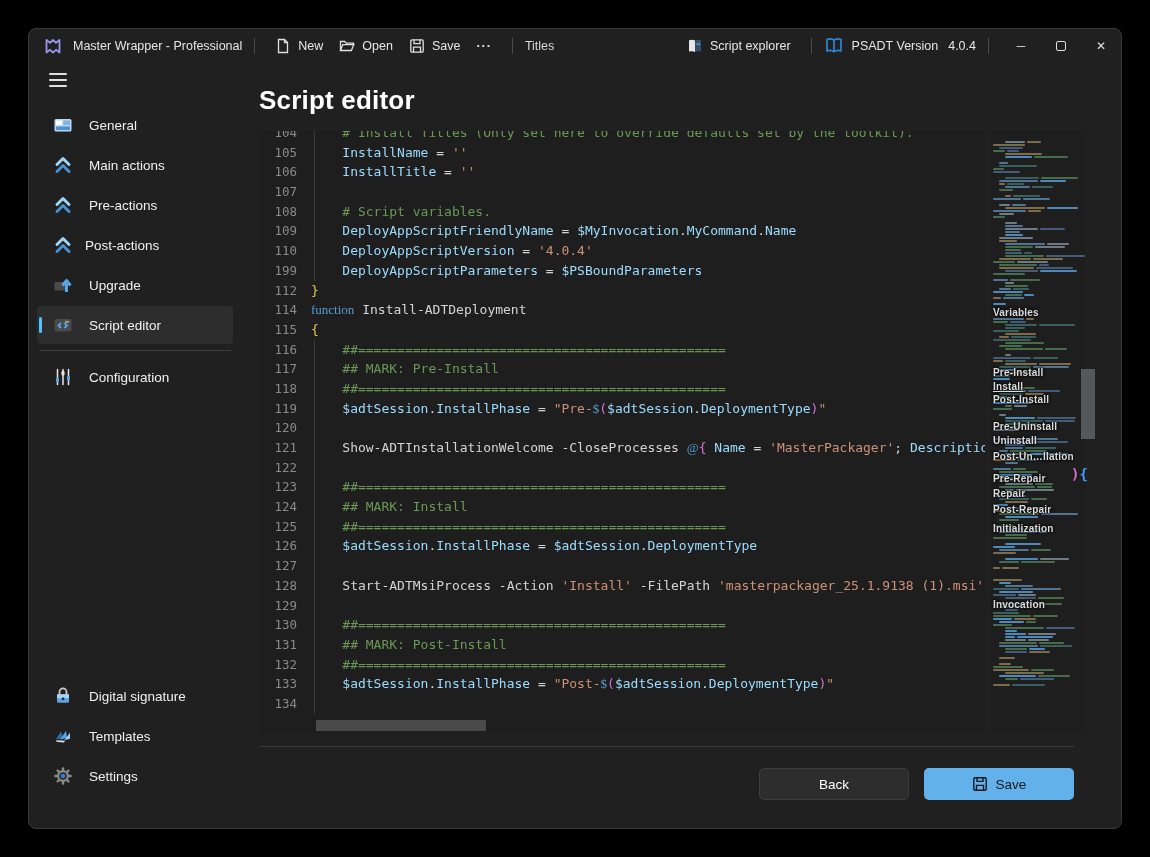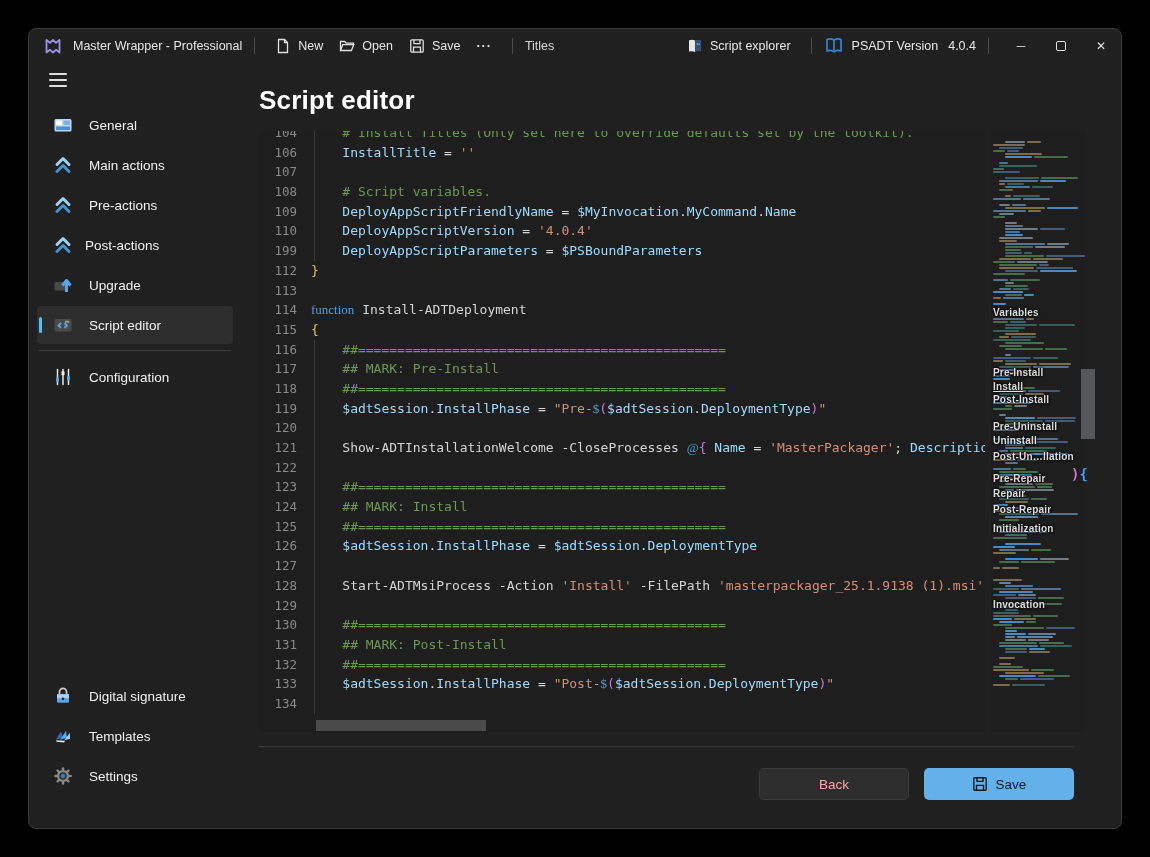--- a/index.html
+++ b/index.html
@@ -64,21 +64,21 @@
               letter-spacing:.2px; text-shadow:0 0 3px #000, 0 0 3px #000; white-space:nowrap; }
   .mm-thumb { position:absolute; left:1052px; top:340px; width:14px; height:70px; background:#55585b; }
   .mm-artifact { position:absolute; left:1042px; top:437px; font-family:"DejaVu Sans Mono", monospace;
                  font-size:14px; font-weight:700; }
   .mm-artifact .par { color:#d670d6; } .mm-artifact .brc { color:#3b9eff; }
 
   
   .footer-divider { position:absolute; left:230px; top:717px; width:815px; height:1px; background:#3a3a3a; }
   .btn { position:absolute; top:739px; width:150px; height:32px; border-radius:5px;
          display:flex; align-items:center; justify-content:center; gap:8px; font-size:13.5px; }
-  .btn-back { left:730px; background:#2d2d2d; border:1px solid #3c3c3c; color:#fca5a5; }
+  .btn-back { left:730px; background:#2d2d2d; border:1px solid #3c3c3c; color:#ffffff; }
   .btn-save { left:895px; background:#63b1ea; color:#14181c; font-weight:400; }
 </style>
 </head>
 <body>
 
 <div class="window">
 
   <div class="titlebar">
     <div class="tb-title">
       <span class="icon20">
@@ -286,28 +286,28 @@
           <span>Settings</span>
         </div>
       </div>
   </div>
 
   <div class="page-title">Script editor</div>
 
   <div class="editor">
     <div class="code-lines" id="code-lines">
         <div class="cl"><span class="ln">104</span><span class="guide"></span><span class="tc">    # Install Titles (Only set here to override defaults set by the toolkit).</span></div>
+        <div class="cl"><span class="ln">105</span><span class="guide"></span><span class="tp">    </span><span class="tv">InstallName</span><span class="tp"> = </span><span class="ts">''</span></div>
         <div class="cl"><span class="ln">106</span><span class="guide"></span><span class="tp">    </span><span class="tv">InstallTitle</span><span class="tp"> = </span><span class="ts">''</span></div>
         <div class="cl"><span class="ln">107</span><span class="guide"></span></div>
         <div class="cl"><span class="ln">108</span><span class="guide"></span><span class="tc">    # Script variables.</span></div>
         <div class="cl"><span class="ln">109</span><span class="guide"></span><span class="tp">    </span><span class="tv">DeployAppScriptFriendlyName</span><span class="tp"> = </span><span class="tv">$MyInvocation</span><span class="tp">.</span><span class="tv">MyCommand</span><span class="tp">.</span><span class="tv">Name</span></div>
         <div class="cl"><span class="ln">110</span><span class="guide"></span><span class="tp">    </span><span class="tv">DeployAppScriptVersion</span><span class="tp"> = </span><span class="ts">'4.0.4'</span></div>
         <div class="cl"><span class="ln">199</span><span class="guide"></span><span class="tp">    </span><span class="tv">DeployAppScriptParameters</span><span class="tp"> = </span><span class="tv">$PSBoundParameters</span></div>
         <div class="cl"><span class="ln">112</span><span class="tg">}</span></div>
-        <div class="cl"><span class="ln">113</span></div>
         <div class="cl"><span class="ln">114</span><span class="tk">function</span><span class="tp"> Install-ADTDeployment</span></div>
         <div class="cl"><span class="ln">115</span><span class="tg">{</span></div>
         <div class="cl"><span class="ln">116</span><span class="guide"></span><span class="tc">    ##===============================================</span></div>
         <div class="cl"><span class="ln">117</span><span class="guide"></span><span class="tc">    ## MARK: Pre-Install</span></div>
         <div class="cl"><span class="ln">118</span><span class="guide"></span><span class="tc">    ##===============================================</span></div>
         <div class="cl"><span class="ln">119</span><span class="guide"></span><span class="tp">    </span><span class="tv">$adtSession</span><span class="tp">.</span><span class="tv">InstallPhase</span><span class="tp"> = </span><span class="ts">"Pre-</span><span class="tk">$</span><span class="tm">(</span><span class="tv">$adtSession</span><span class="tp">.</span><span class="tv">DeploymentType</span><span class="tm">)</span><span class="ts">"</span></div>
         <div class="cl"><span class="ln">120</span><span class="guide"></span></div>
         <div class="cl"><span class="ln">121</span><span class="guide"></span><span class="tp">    Show-ADTInstallationWelcome -CloseProcesses </span><span class="tk">@</span><span class="tm">{</span><span class="tp"> </span><span class="tv">Name</span><span class="tp"> = </span><span class="ts">'MasterPackager'</span><span class="tp">; </span><span class="tv">Description</span></div>
         <div class="cl"><span class="ln">122</span><span class="guide"></span></div>
         <div class="cl"><span class="ln">123</span><span class="guide"></span><span class="tc">    ##===============================================</span></div>

